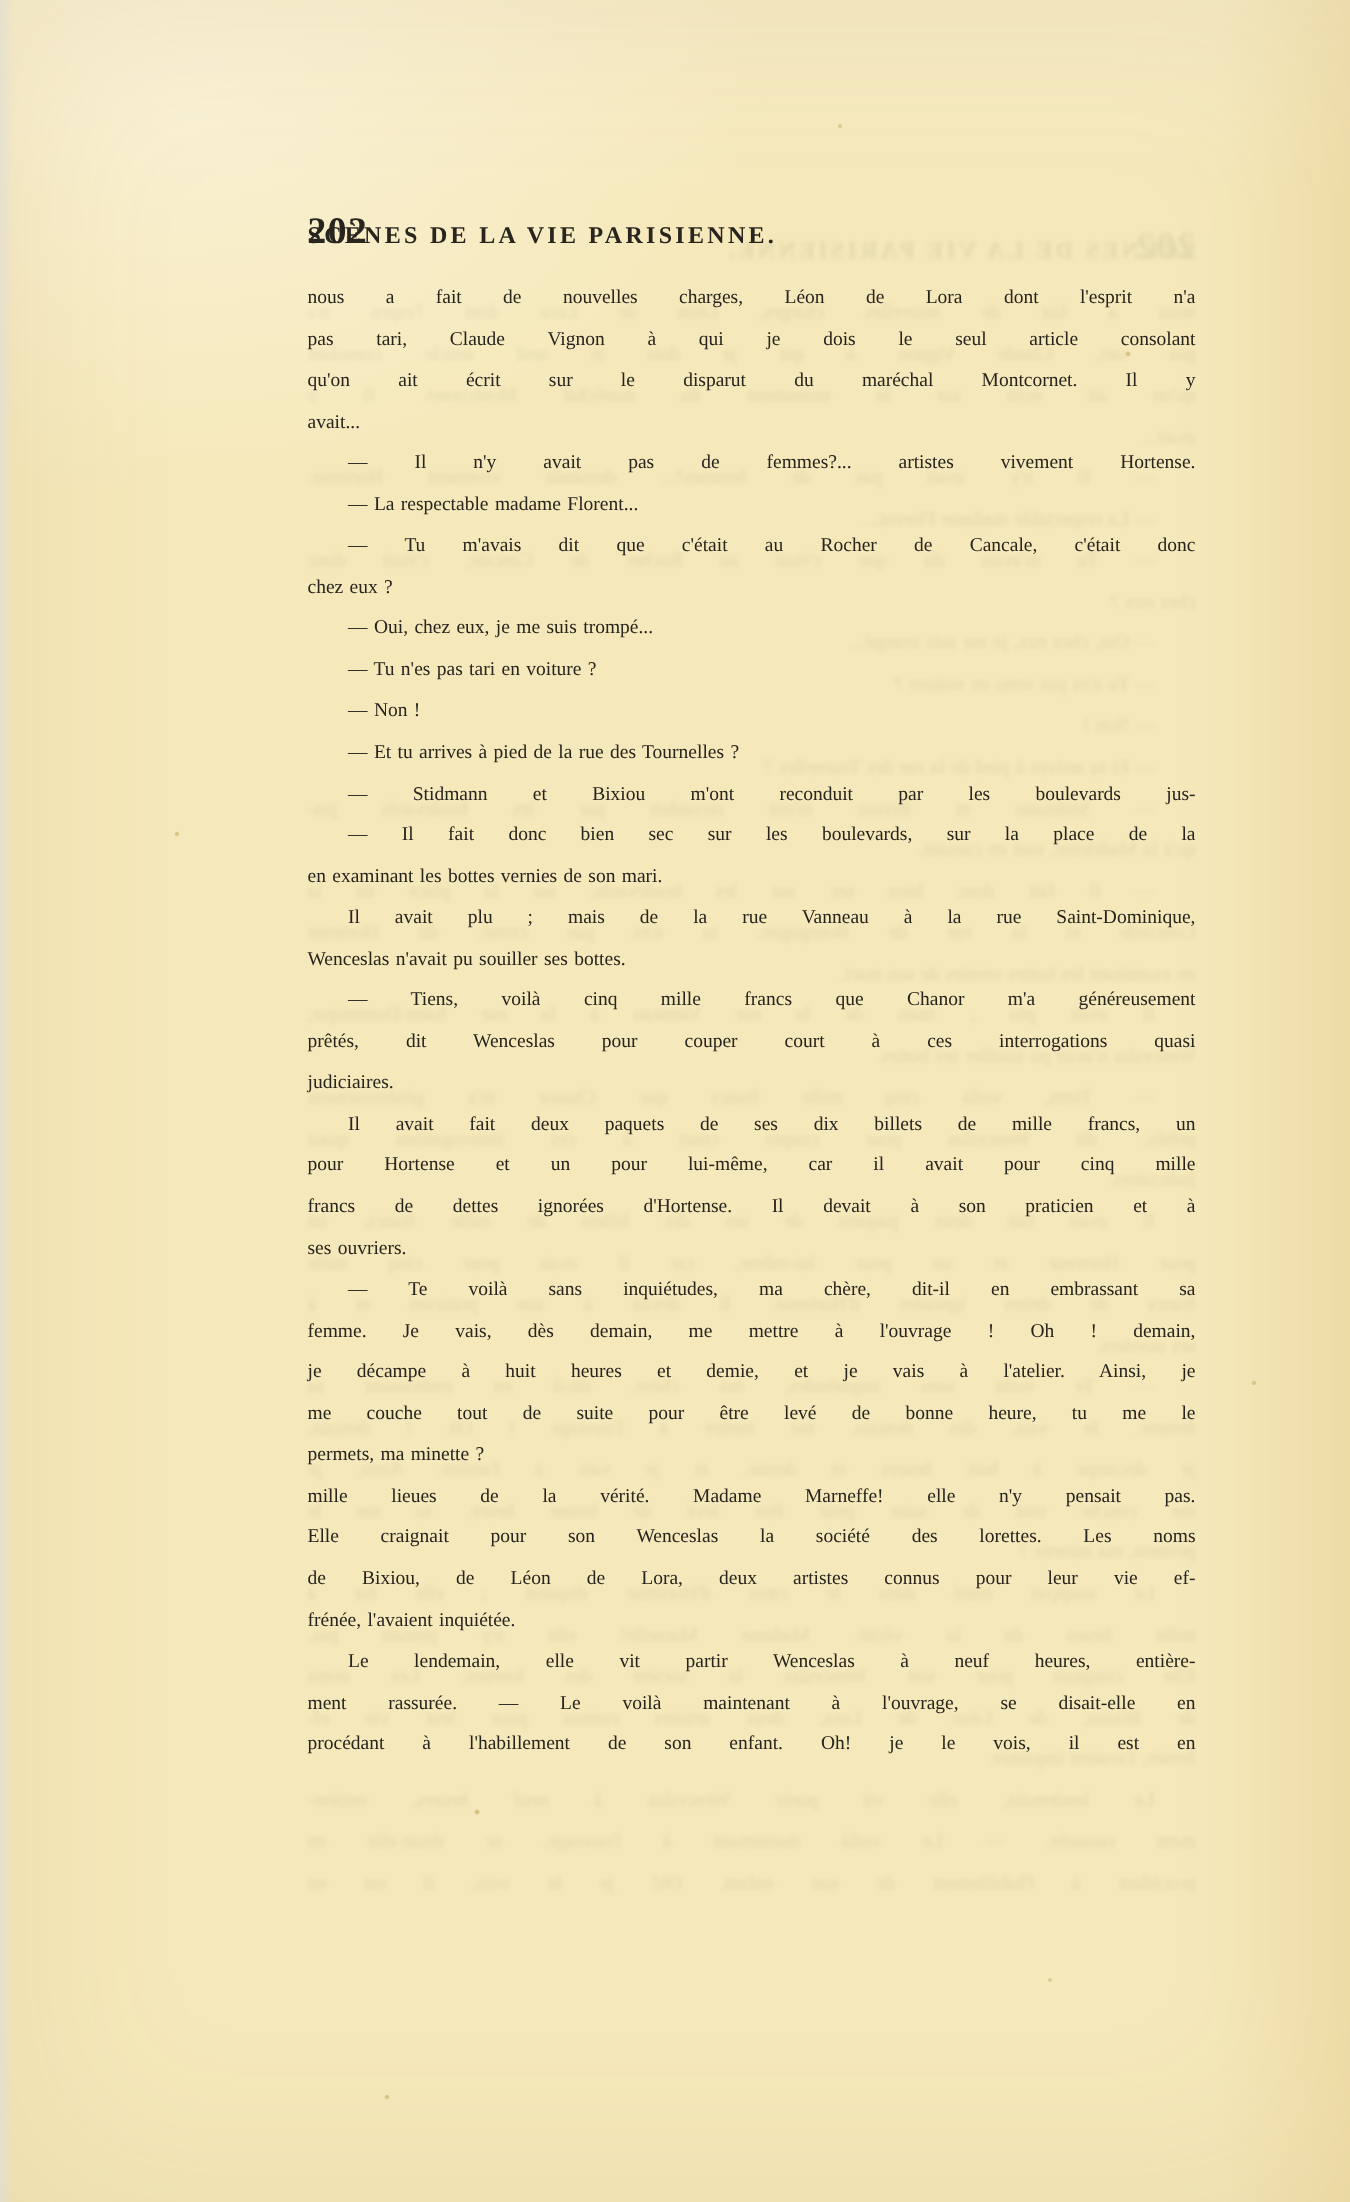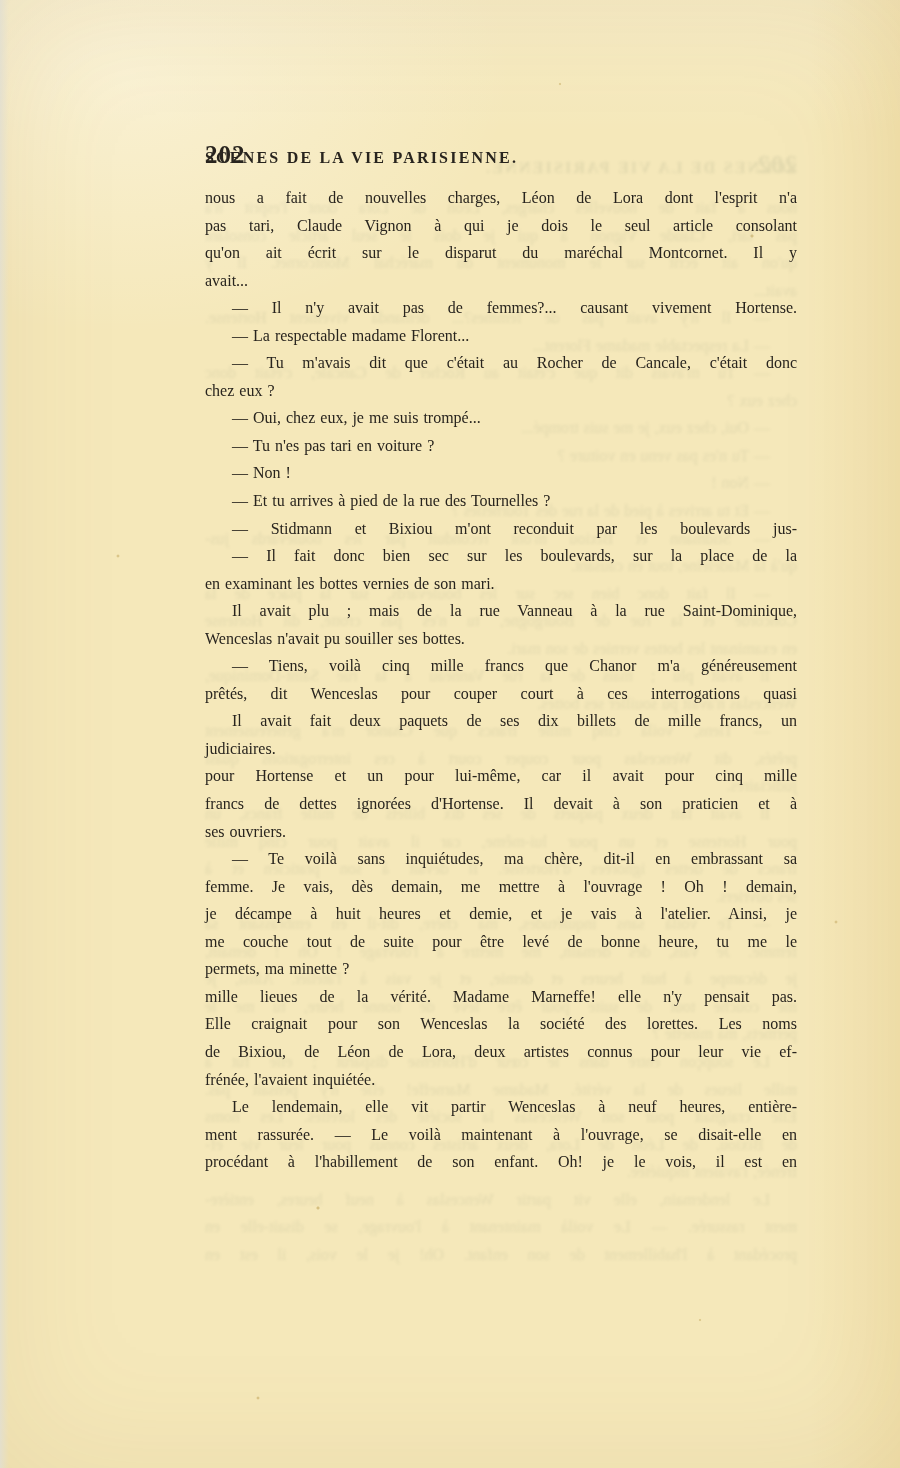--- a/index.html
+++ b/index.html
@@ -50,21 +50,21 @@
   .running-title {
     text-align: left;
     padding-top: 9px;
     font-size: 16px;
     font-weight: bold;
     letter-spacing: 2.2px;
     white-space: nowrap;
   }
 
   .page-body {
-    font-size: 16px;
+    font-size: 13px;
     line-height: 27.55px;
     word-spacing: 1px;
   }
 
   .line {
     text-align: justify;
     text-align-last: justify;
     white-space: normal;
   }
   .line.endline { text-align-last: left; }
@@ -136,37 +136,37 @@
     <div class="text-block">
     <div class="page-header">
       <span class="page-number">202</span>
       <div class="running-title">SCÈNES DE LA VIE PARISIENNE.</div>
     </div>
     <div class="page-body">
         <div class="line">nous a fait de nouvelles charges, Léon de Lora dont l'esprit n'a</div>
         <div class="line">pas tari, Claude Vignon à qui je dois le seul article consolant</div>
         <div class="line">qu'on ait écrit sur le disparut du maréchal Montcornet. Il y</div>
         <div class="line endline">avait...</div>
-        <div class="line indent">— Il n'y avait pas de femmes?... causant vivement Hortense.</div>
+        <div class="line indent">— Il n'y avait pas de femmes?... artistes vivement Hortense.</div>
         <div class="line endline indent">— La respectable madame Florent...</div>
         <div class="line indent">— Tu m'avais dit que c'était au Rocher de Cancale, c'était donc</div>
         <div class="line endline">chez eux ?</div>
         <div class="line endline indent">— Oui, chez eux, je me suis trompé...</div>
         <div class="line endline indent">— Tu n'es pas tari en voiture ?</div>
         <div class="line endline indent">— Non !</div>
         <div class="line endline indent">— Et tu arrives à pied de la rue des Tournelles ?</div>
         <div class="line indent">— Stidmann et Bixiou m'ont reconduit par les boulevards jus-</div>
         <div class="line indent">— Il fait donc bien sec sur les boulevards, sur la place de la</div>
         <div class="line endline">en examinant les bottes vernies de son mari.</div>
         <div class="line indent">Il avait plu ; mais de la rue Vanneau à la rue Saint-Dominique,</div>
         <div class="line endline">Wenceslas n'avait pu souiller ses bottes.</div>
         <div class="line indent">— Tiens, voilà cinq mille francs que Chanor m'a généreusement</div>
         <div class="line">prêtés, dit Wenceslas pour couper court à ces interrogations quasi</div>
+        <div class="line endline">judiciaires.</div>
         <div class="line indent">Il avait fait deux paquets de ses dix billets de mille francs, un</div>
-        <div class="line endline">judiciaires.</div>
         <div class="line">pour Hortense et un pour lui-même, car il avait pour cinq mille</div>
         <div class="line">francs de dettes ignorées d'Hortense. Il devait à son praticien et à</div>
         <div class="line endline">ses ouvriers.</div>
         <div class="line indent">— Te voilà sans inquiétudes, ma chère, dit-il en embrassant sa</div>
         <div class="line">femme. Je vais, dès demain, me mettre à l'ouvrage ! Oh ! demain,</div>
         <div class="line">je décampe à huit heures et demie, et je vais à l'atelier. Ainsi, je</div>
         <div class="line">me couche tout de suite pour être levé de bonne heure, tu me le</div>
         <div class="line endline">permets, ma minette ?</div>
         <div class="line">mille lieues de la vérité. Madame Marneffe! elle n'y pensait pas.</div>
         <div class="line">Elle craignait pour son Wenceslas la société des lorettes. Les noms</div>

